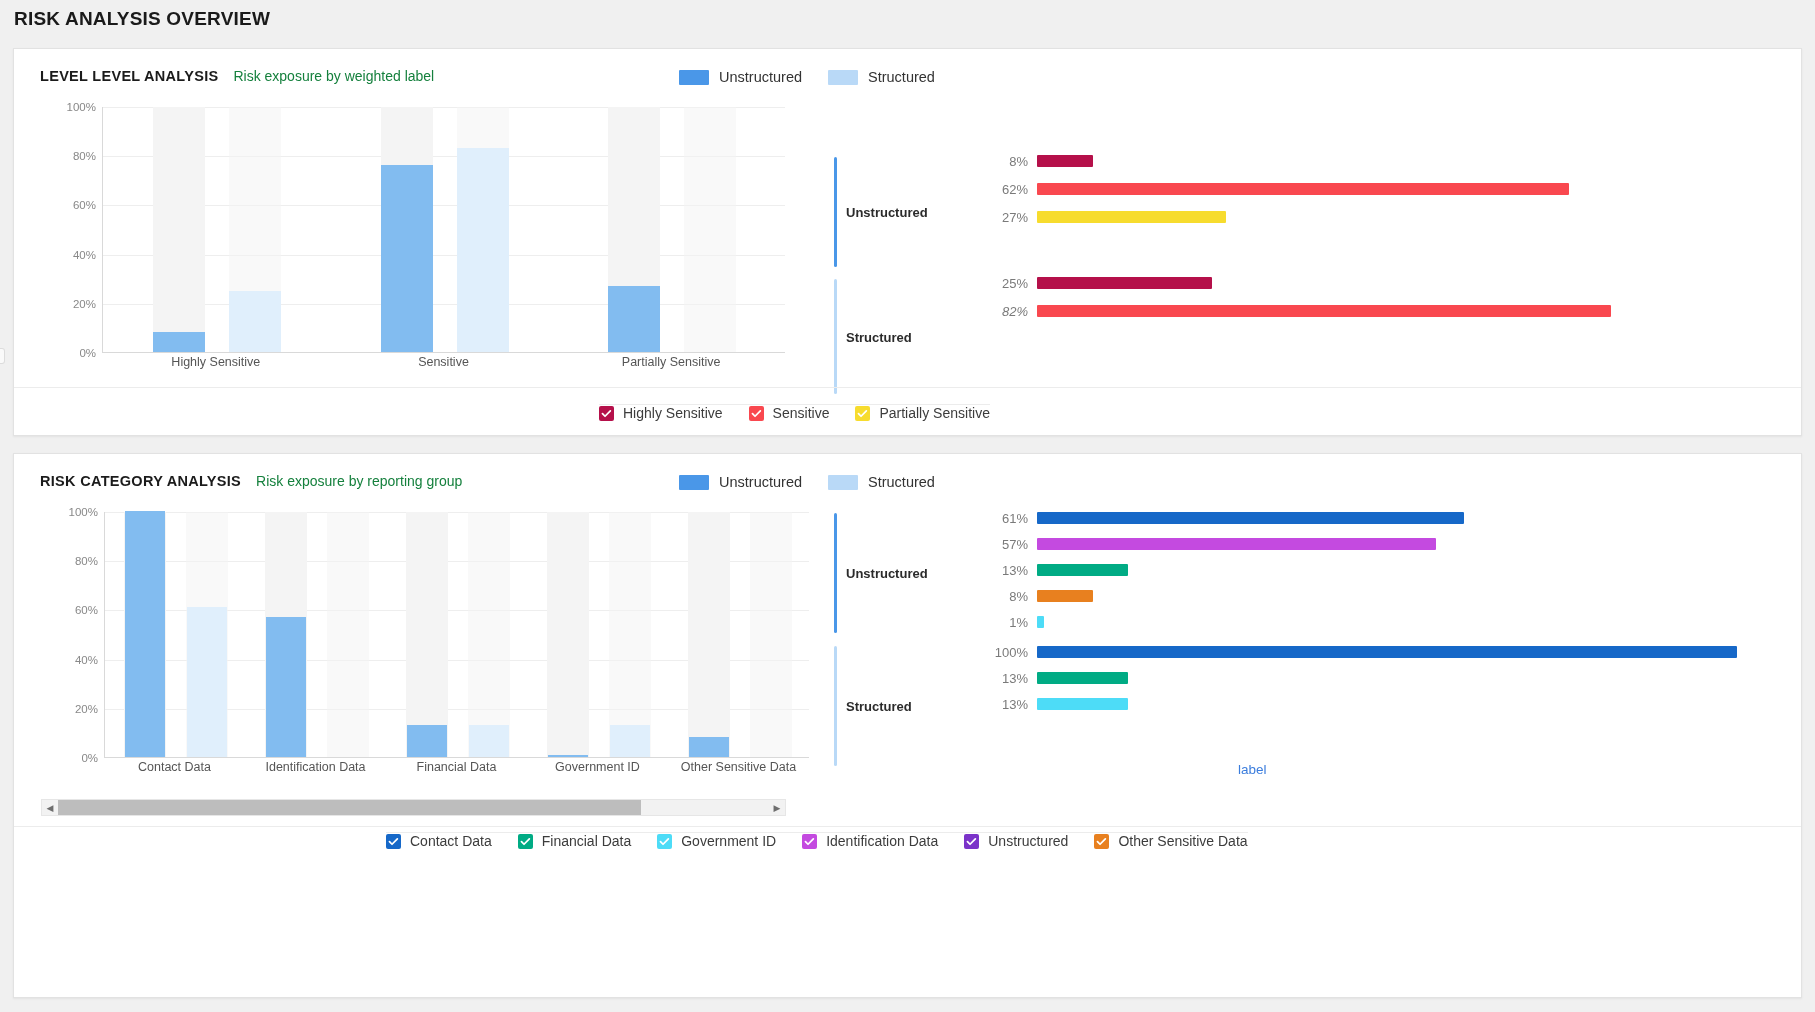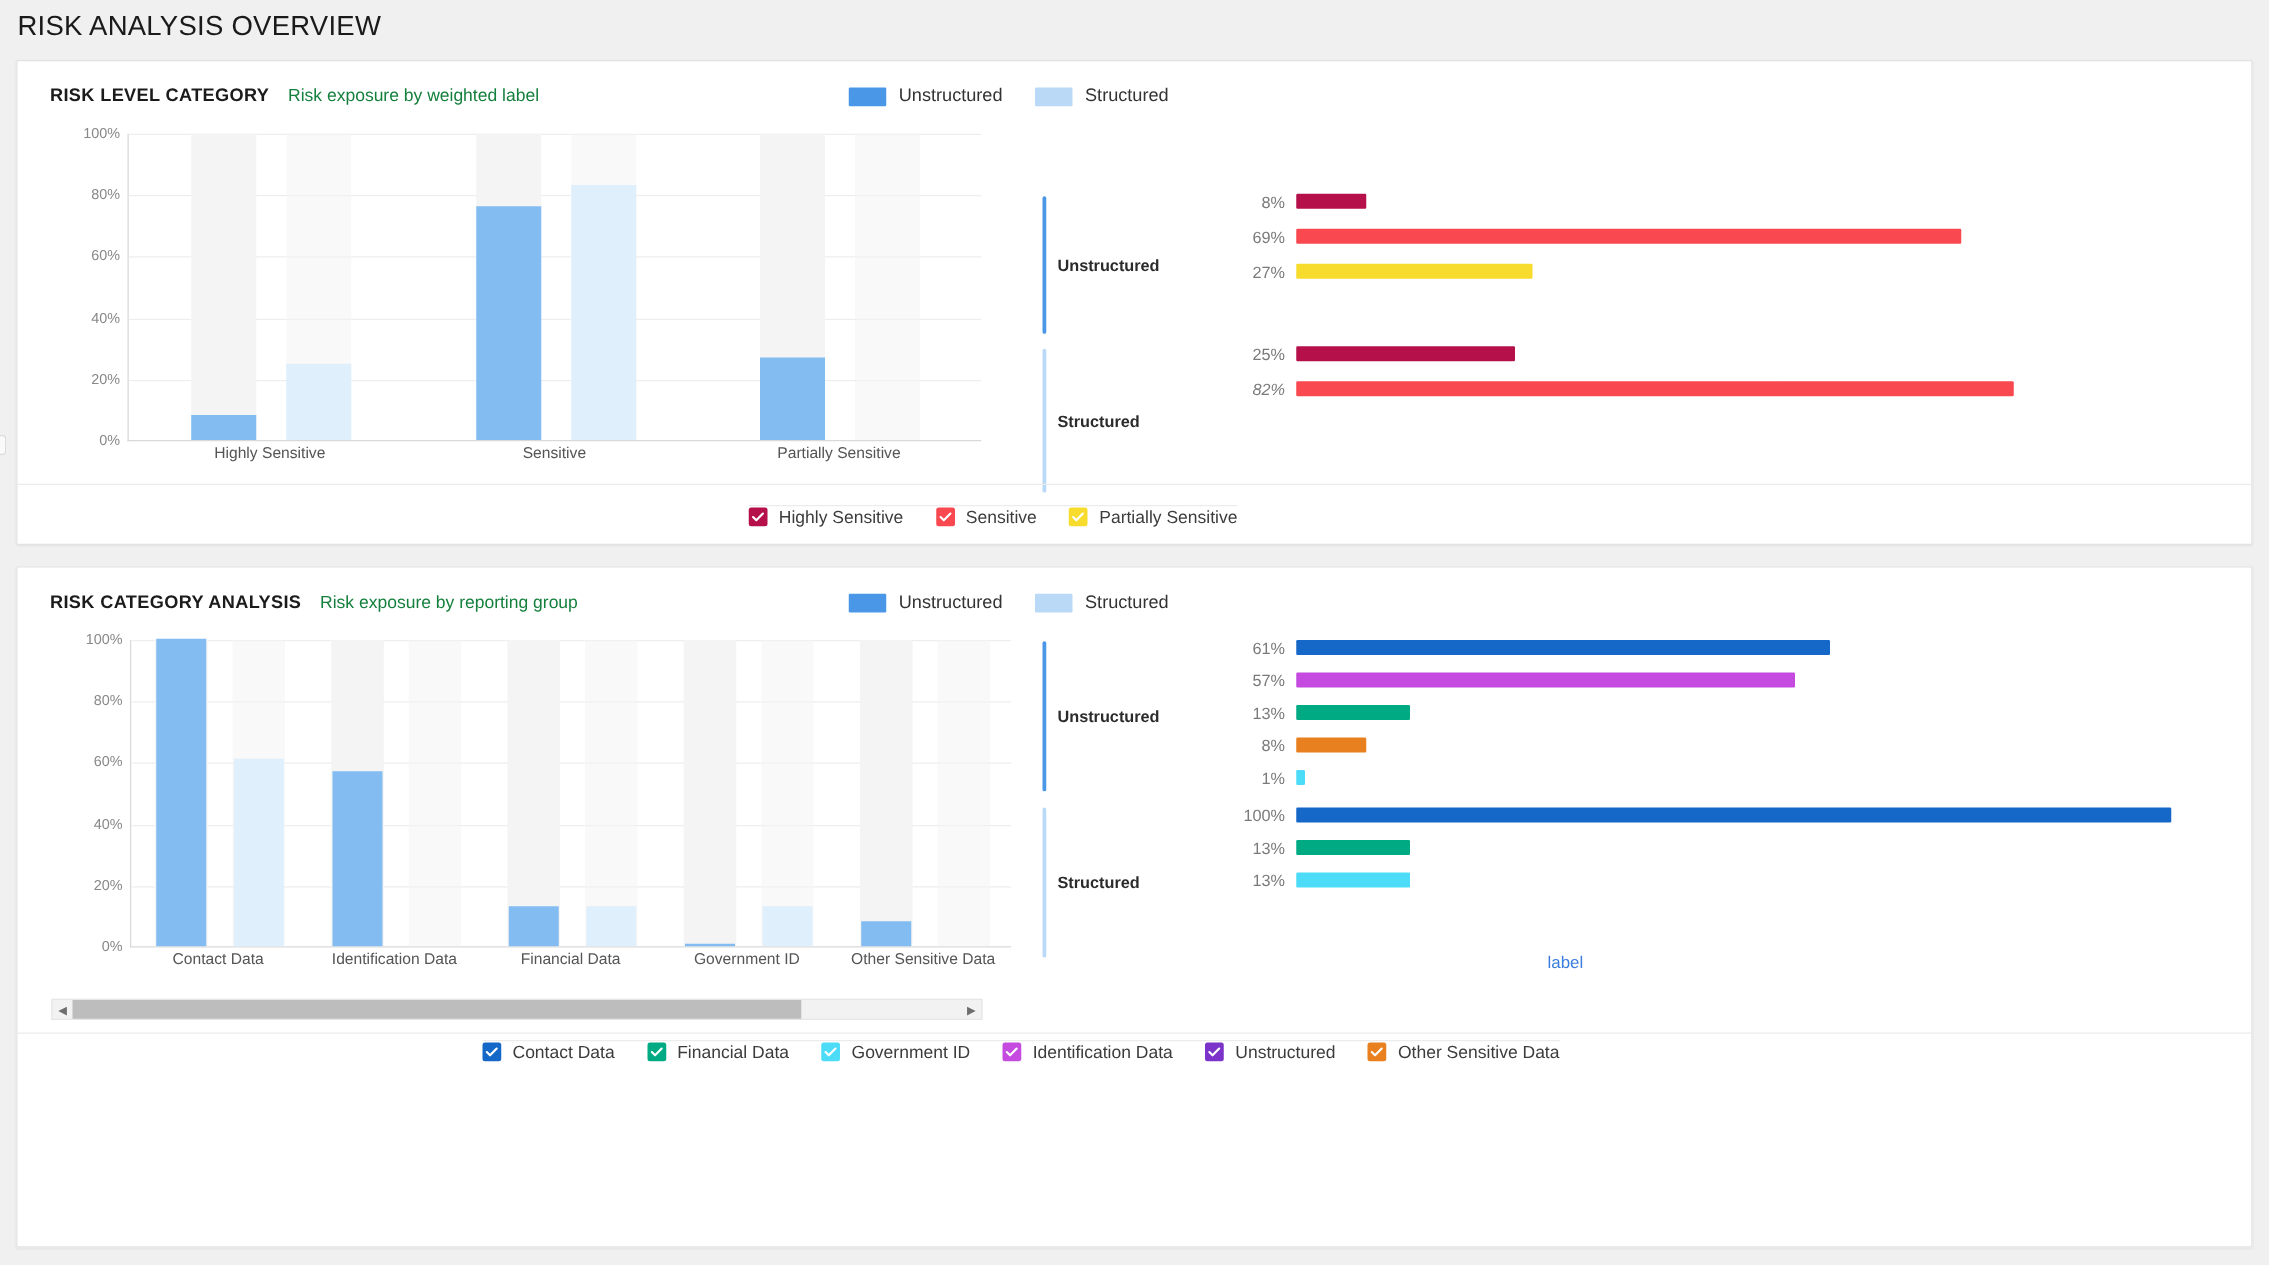--- a/index.html
+++ b/index.html
@@ -7,21 +7,21 @@
     margin: 0; padding: 0;
     width: 1815px; height: 1012px;
     background: #f0f0f0;
     font-family: "Liberation Sans", sans-serif;
     overflow: hidden;
   }
   .page { width: 1815px; height: 1012px; position: relative; }
 
   .page-title {
     position: absolute; left: 14px; top: 8px;
-    font-size: 22px; font-weight: normal; letter-spacing: .2px;
+    font-size: 19px; font-weight: bold; letter-spacing: .2px;
     color: #1a1a1a;
   }
 
   .card {
     position: absolute;
     left: 13px; right: 13px;
     background: #ffffff;
     border: 1px solid #e2e2e2;
     box-shadow: 0 1px 2px rgba(0,0,0,.06);
   }
@@ -114,21 +114,21 @@
 <body>
 
 <div class="page">
 
   <div class="page-title">RISK ANALYSIS OVERVIEW</div>
 
   <div class="edge-nub" style="left:0; top:348px;"></div>
 
   <div class="card" id="card-risk-level">
     <div class="card-header">
-      <span class="card-title">RISK LEVEL CATEGORY</span>
+      <span class="card-title">LEVEL LEVEL ANALYSIS</span>
       <span class="card-sub">Risk exposure by weighted label</span>
     </div>
 
     <div class="top-legend" id="legend-risk-level">
       <div class="tl-item">
         <span class="tl-swatch" style="background:#4a97e8"></span>
         <span class="tl-label">Unstructured</span>
       </div>
       <div class="tl-item">
         <span class="tl-swatch" style="background:#b9d9f7"></span>
@@ -171,21 +171,21 @@
     </div>
 
     <div class="detail-panel" id="detail1" style="left:820px; top:100px; width:715px; height:250px;">
         <div class="grp-rail" style="left: 0px; top: 8px; height: 110px; background: rgb(74, 151, 232);"></div>
         <div class="grp-name" style="left: 12px; top: 63px;">Unstructured</div>
         <div class="hrow" style="left: 203px; top: 6px;">
           <span class="hval">8%</span>
           <span class="hbar" title="Highly Sensitive: 8%" style="width: 56px; background: rgb(181, 16, 74);"></span>
         </div>
         <div class="hrow" style="left: 203px; top: 34px;">
-          <span class="hval">69%</span>
+          <span class="hval">62%</span>
           <span class="hbar" title="Sensitive: 76%" style="width: 532px; background: rgb(249, 72, 79);"></span>
         </div>
         <div class="hrow" style="left: 203px; top: 62px;">
           <span class="hval">27%</span>
           <span class="hbar" title="Partially Sensitive: 27%" style="width: 189px; background: rgb(247, 220, 46);"></span>
         </div>
         <div class="grp-rail" style="left: 0px; top: 130px; height: 115px; background: rgb(185, 217, 247);"></div>
         <div class="grp-name" style="left: 12px; top: 187.5px;">Structured</div>
         <div class="hrow" style="left: 203px; top: 128px;">
           <span class="hval">25%</span>

